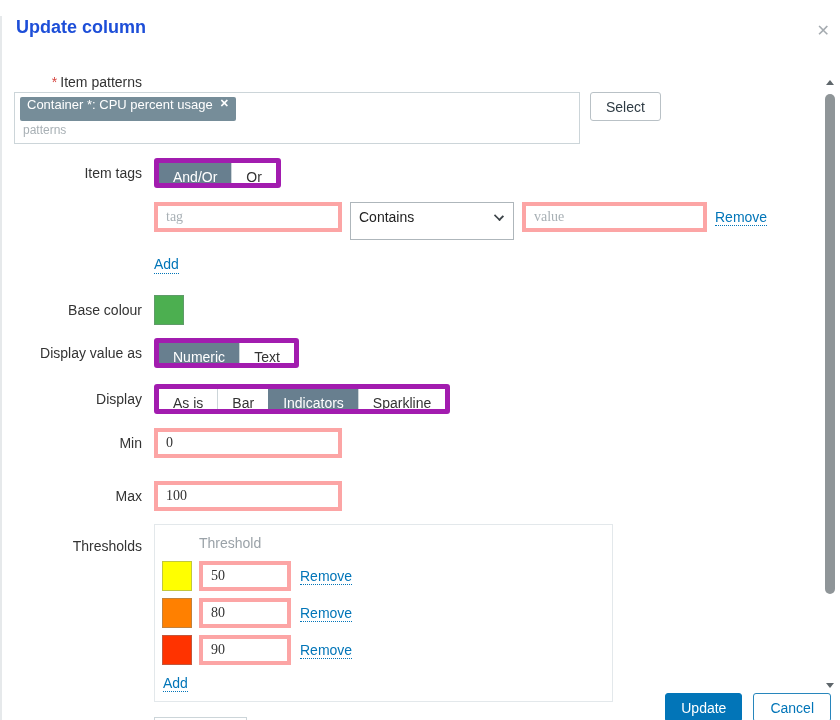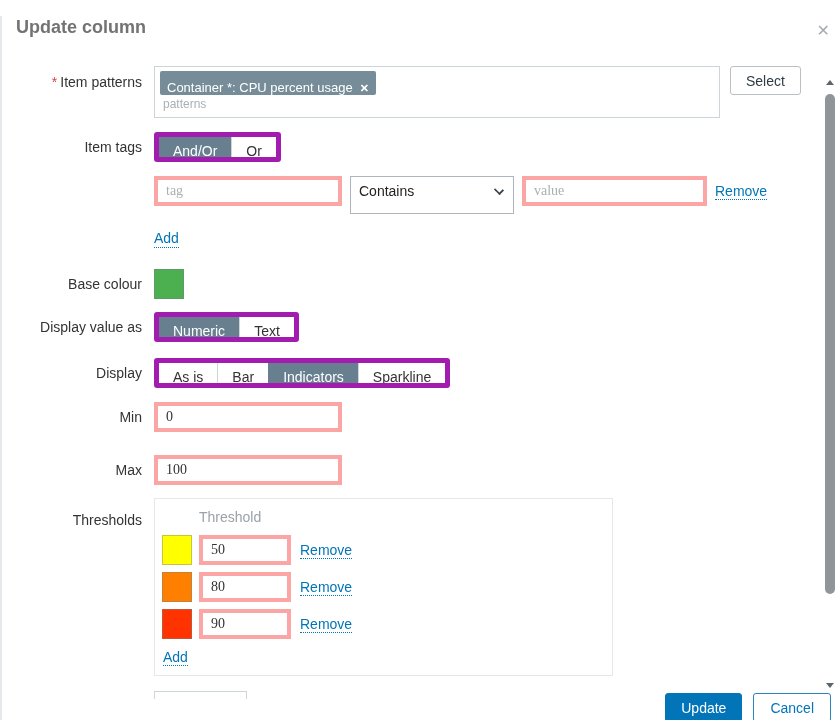--- a/index.html
+++ b/index.html
@@ -12,21 +12,21 @@
   }
   .dialog {
     position: relative;
     width: 840px; height: 720px;
     background: #fff;
     border-left: 2px solid #e6e9eb;
   }
   .dialog-title {
     font-size: 18px;
     font-weight: bold;
-    color: #737373;
+    color: #1d4ed8;
     line-height: 22px;
     margin: 16px 30px 0 14px;
   }
   .close-btn {
     position: absolute;
     top: 6px; right: 10px;
     font-size: 16px;
     color: #a5abb0;
     cursor: pointer;
     line-height: 18px;
@@ -36,21 +36,21 @@
   .row .label {
     flex: none;
     width: 140px;
     text-align: right;
     color: #333;
   }
   .row .content { margin-left: 12px; display: flex; align-items: flex-start; }
   .req { color: #d64540; margin-right: 3px; }
 
   
-  .r1  { margin-top: 28px; }
+  .r1  { margin-top: 28px; flex-direction: column; }
   .r2  { margin-top: 14px; }
   .r3  { margin-top: 14px; }
   .r4  { margin-top: 16px; }
   .r5  { margin-top: 21px; }
   .r6  { margin-top: 13px; }
   .r7  { margin-top: 16px; }
   .r8  { margin-top: 14px; }
   .r9  { margin-top: 23px; }
   .r10 { margin-top: 13px; }
   .r11 { margin-top: 15px; }
@@ -61,21 +61,21 @@
 
   
   .multiselect {
     width: 566px; height: 52px;
     border: 1px solid #ccd5d9;
     background: #fff;
     padding: 3px 4px;
   }
   .chip {
     display: inline-flex;
-    align-items: flex-end;
+    align-items: flex-start;
     background: #768d99;
     color: #fff;
     border-radius: 2px;
     height: 24px;
     padding: 0 7px;
     font-size: 13px;
     margin: 1px 0 0 1px;
     max-width: 555px;
     white-space: nowrap;
   }

